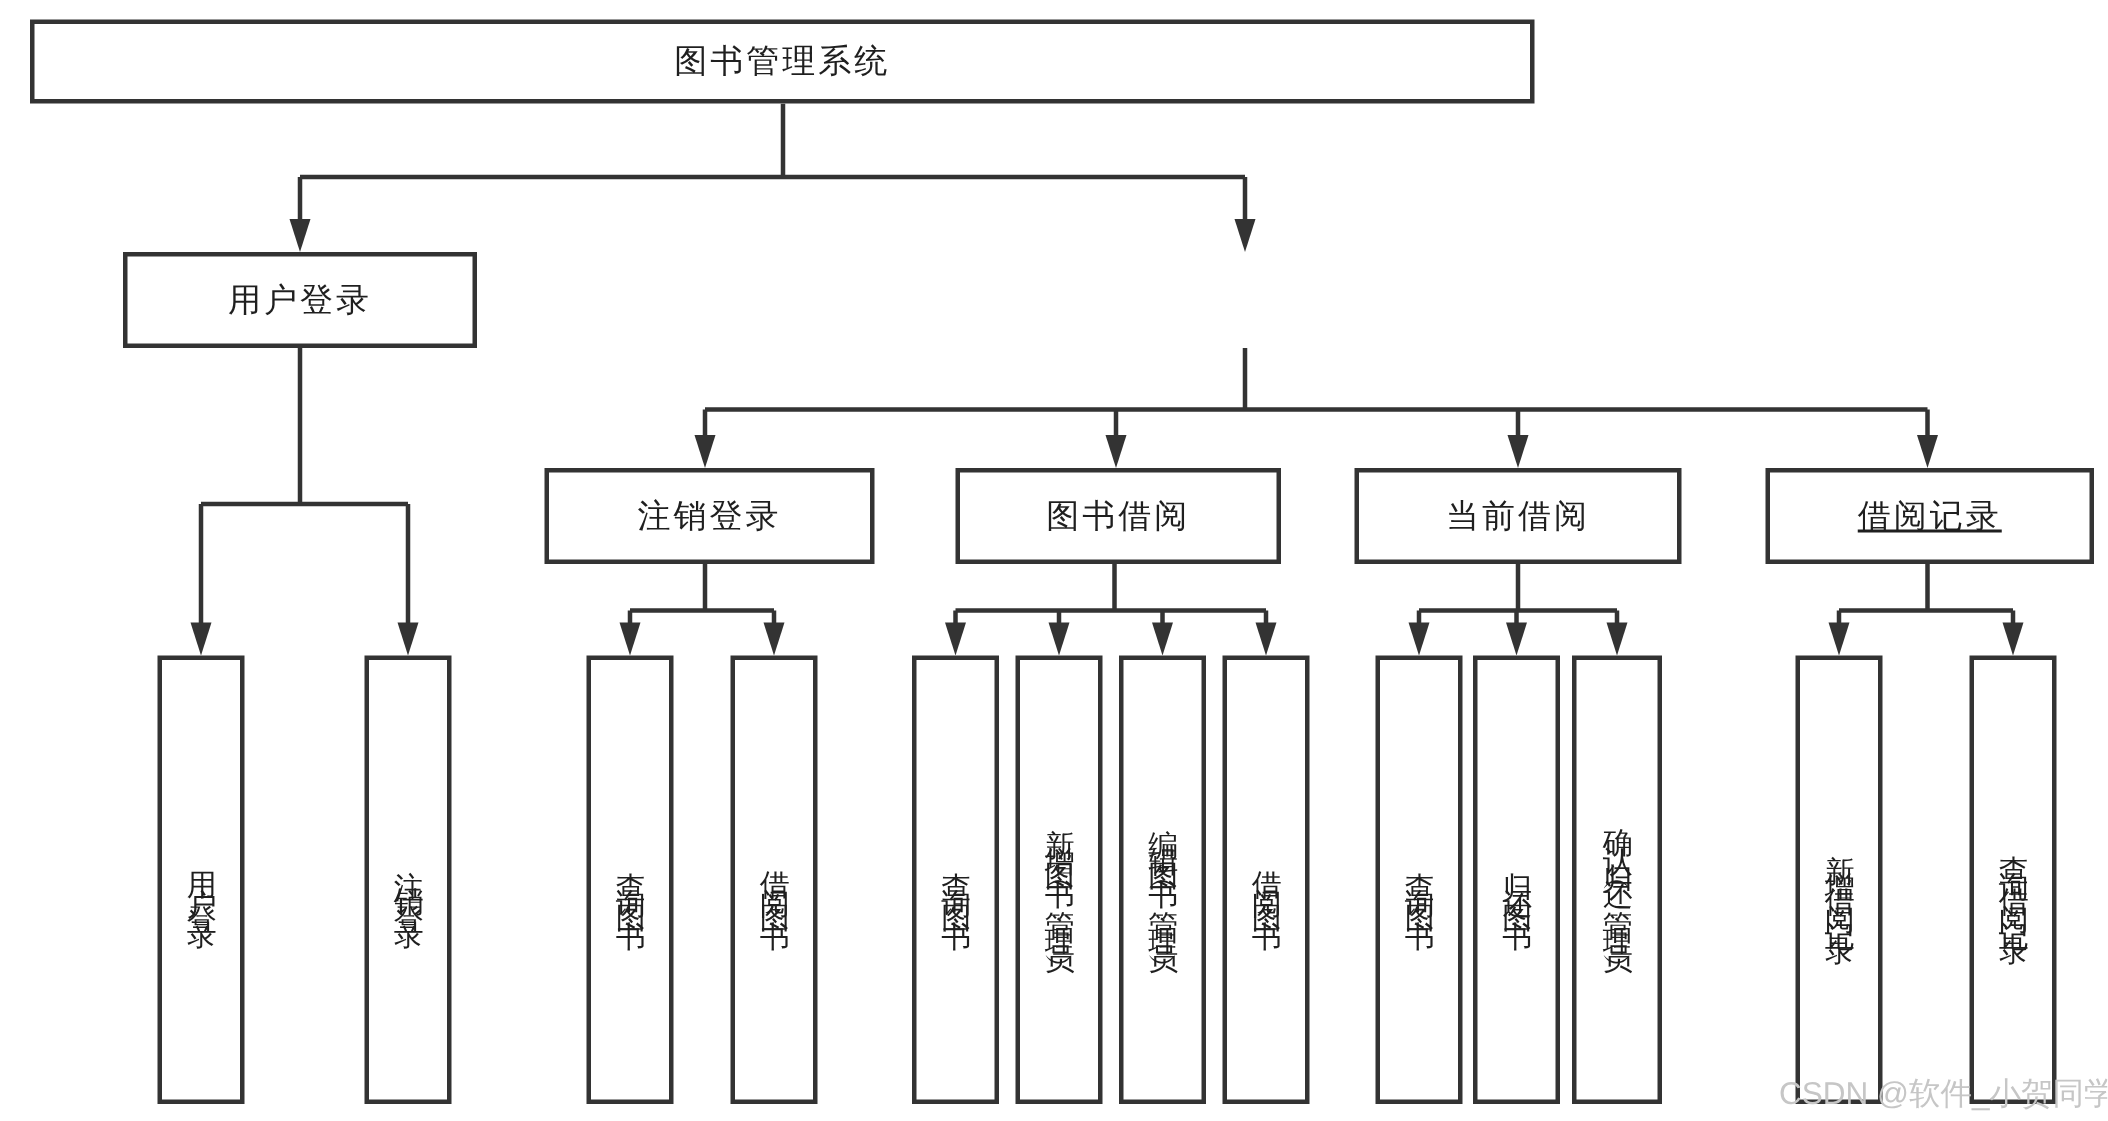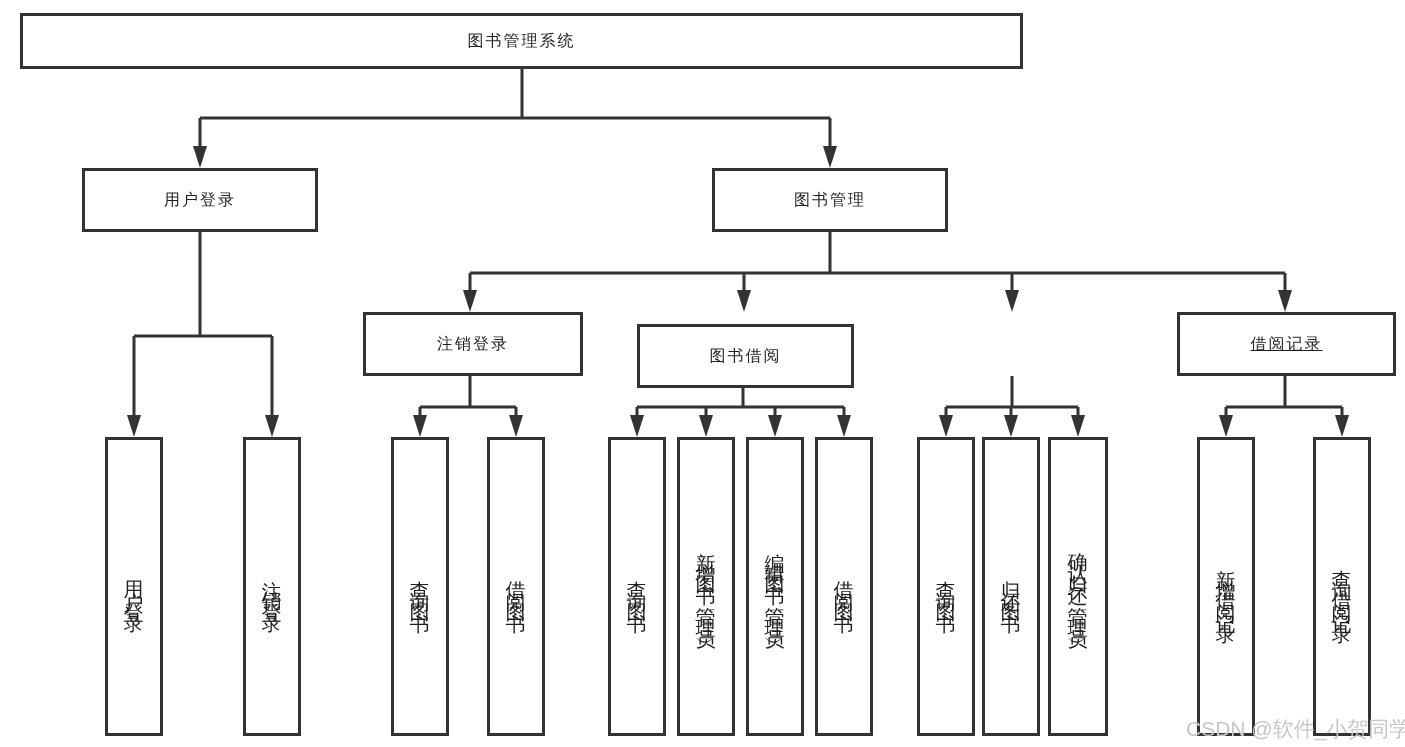--- a/index.html
+++ b/index.html
@@ -18,21 +18,21 @@
   }
   #connectors{position:absolute;left:0;top:0;z-index:1;}
   #connectors path{stroke:var(--line);stroke-width:3;fill:none;}
   #connectors polygon{fill:var(--line);stroke:none;}
   .node{
     position:absolute;
     box-sizing:border-box;
     background:var(--bg);
     border:3px solid var(--line);
     display:flex;align-items:center;justify-content:center;
-    font-size:16px;color:var(--text);
+    font-size:22px;color:var(--text);
     letter-spacing:2px;
     z-index:2;
     white-space:nowrap;
   }
   .leaf{
     position:absolute;
     box-sizing:border-box;
     background:var(--bg);
     border:3px solid var(--line);
     display:flex;align-items:center;justify-content:center;
@@ -112,29 +112,29 @@
     </g>
   </svg>
 
   <div class="node" style="left:20px;top:13px;width:1003px;height:56px;">
     <span>图书管理系统</span>
   </div>
 
   <div class="node" style="left:82px;top:168px;width:236px;height:64px;">
     <span>用户登录</span>
   </div>
-  <div class="node" style="left:712px;top:168px;width:236px;height:64px;">
-    <span>图书管理</span>
-  </div>
 
   <div class="node" style="left:363px;top:312px;width:220px;height:64px;">
     <span>注销登录</span>
   </div>
-  <div class="node" style="left:637px;top:312px;width:217px;height:64px;margin-top:12px;">
+  <div class="node" style="left:637px;top:312px;width:217px;height:64px;">
     <span>图书借阅</span>
+  </div>
+  <div class="node" style="left:903px;top:312px;width:218px;height:64px;">
+    <span>当前借阅</span>
   </div>
   <div class="node" style="left:1177px;top:312px;width:219px;height:64px;text-decoration:underline;">
     <span>借阅记录</span>
   </div>
 
   <div class="leaf" style="left:105px;top:437px;width:58px;height:299px;">
     <span class="vtext">用户登录</span>
   </div>
   <div class="leaf" style="left:243px;top:437px;width:58px;height:299px;">
     <span class="vtext">注销登录</span>

